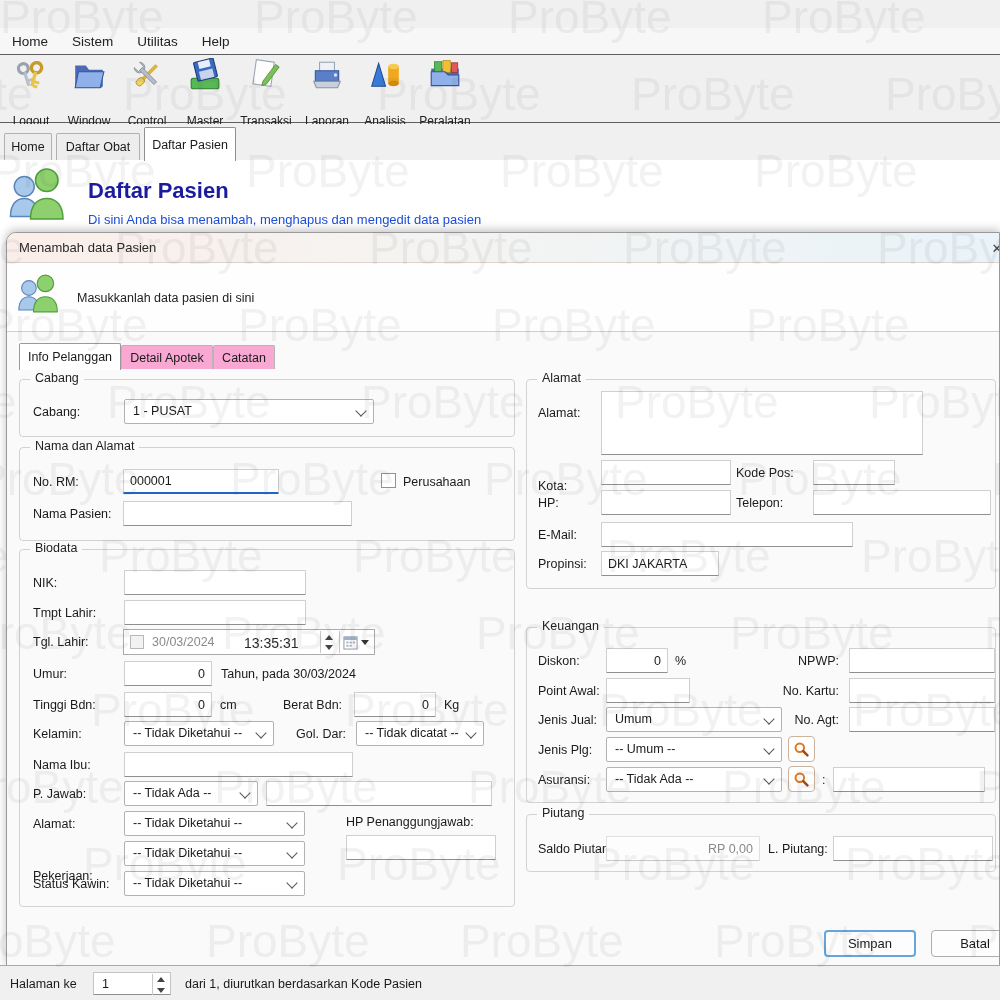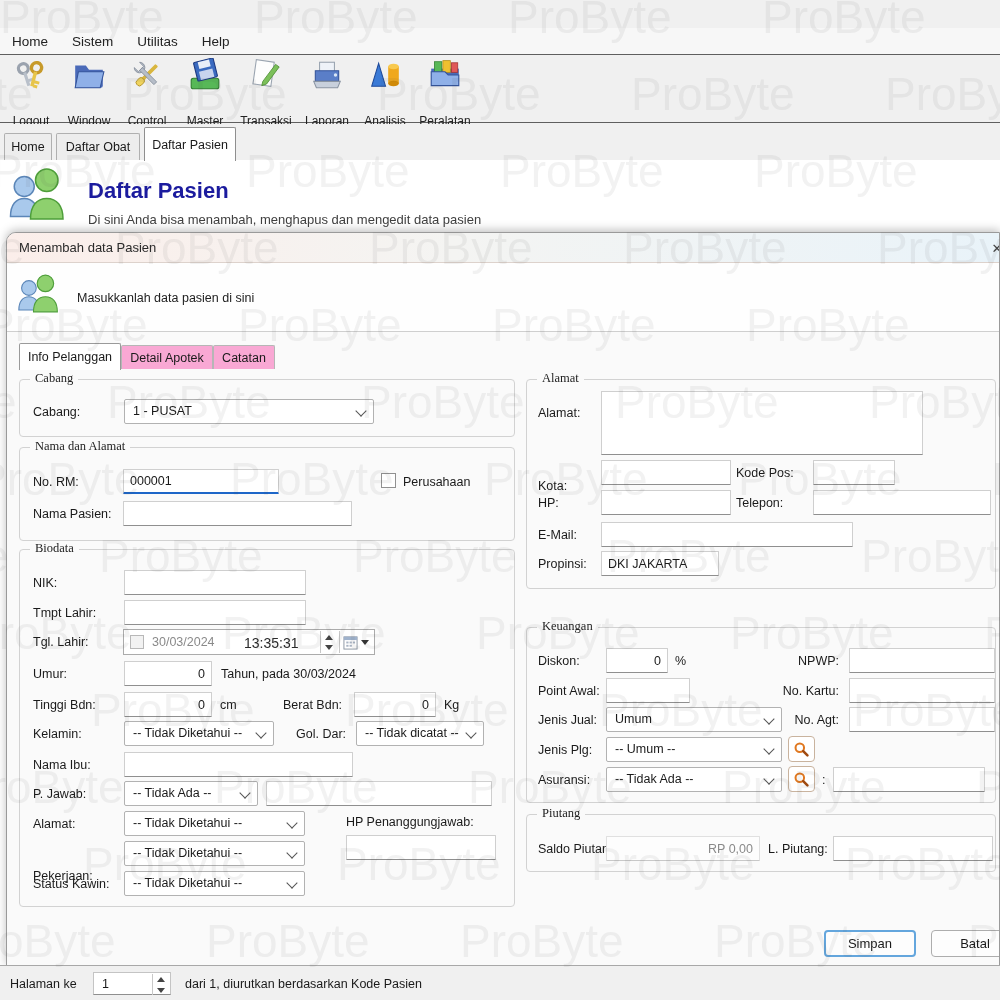--- a/index.html
+++ b/index.html
@@ -11,21 +11,21 @@
   .inp{position:absolute;height:25px;background:#fff;border:1px solid #cfcfcf;border-bottom-color:#8f8f8f;
     font-family:"Liberation Sans",sans-serif;font-size:12.5px;padding:0 6px;box-sizing:border-box;color:#1a1a1a;border-radius:1px;}
   .inp.num{text-align:right;}
   .inp.focus{border-bottom:2px solid #1d66c8;}
   .inp.ro{color:#8a8a8a;background:#fdfdfd;border-color:#e0e0e0;border-bottom-color:#c8c8c8;text-align:right;}
   .dd{position:absolute;height:25px;background:#fff;border:1px solid #b2b2b2;border-radius:2px;
     font-size:12.5px;box-sizing:border-box;padding:4px 22px 0 8px;white-space:nowrap;overflow:hidden;}
   .chev{position:absolute;right:8px;top:7px;width:7px;height:7px;border-right:1.6px solid #555;
     border-bottom:1.6px solid #555;transform:rotate(45deg);}
   .fs{position:absolute;border:1px solid #d2d2d2;border-radius:4px;box-sizing:border-box;}
-  .legend{position:absolute;top:-9px;left:10px;background:#fafafa;padding:0 5px;font-size:12.5px;color:#222;font-family:Liberation Serif, serif;}
+  .legend{position:absolute;top:-9px;left:10px;background:#fafafa;padding:0 5px;font-size:12.5px;color:#222;}
   .cb{position:absolute;width:15px;height:15px;background:#fff;border:1px solid #919191;box-sizing:border-box;}
   .btn{position:absolute;height:27px;background:#fdfdfd;border:1px solid #adadad;border-radius:4px;
     font-size:13px;display:flex;align-items:center;justify-content:center;box-sizing:border-box;cursor:default;}
   .btn.primary{border:2px solid #64a6dd;}
   
   .titlebar{position:absolute;left:0;top:0;width:1000px;height:28px;background:#f0f0f0;display:flex;align-items:center;}
   .titlebar .txt{font-size:13px;color:#3c3c3c;margin-left:8px;}
   .menubar{position:absolute;left:0;top:28px;width:1000px;height:26px;background:#f7f7f7;
     border-bottom:1px solid #5f5f5f;display:flex;align-items:center;}
   .menuitem{font-size:13.5px;color:#222;padding:0 12px;height:100%;display:flex;align-items:center;}
@@ -33,21 +33,21 @@
     border-bottom:1px solid #5f5f5f;display:flex;align-items:flex-start;padding-left:2px;box-sizing:border-box;}
   .tool{width:58px;height:64px;display:flex;flex-direction:column;align-items:center;justify-content:flex-start;padding-top:3px;}
   .tool svg{width:34px;height:34px;}
   .tool .tl{font-size:12px;color:#222;margin-top:18px;white-space:nowrap;}
   .tabstrip{position:absolute;left:0;top:124px;width:1000px;height:36px;background:#f0f0f0;border-bottom:1px solid #b8b8b8;}
   .mtab{position:absolute;box-sizing:border-box;font-size:12.5px;display:flex;align-items:center;justify-content:center;
     background:#ededed;border:1px solid #b0b0b0;border-bottom:none;top:133px;height:27px;border-radius:2px 2px 0 0;}
   .mtab.active{top:127px;height:34px;background:#fff;border-color:#8f8f8f;z-index:2;}
   .page{position:absolute;left:0;top:160px;width:1000px;height:805px;background:#fff;}
   .ptitle{position:absolute;left:88px;top:178px;font-size:22px;font-weight:bold;color:#1b1b9e;}
-  .psub{position:absolute;left:88px;top:212px;font-size:13px;color:#404040;}
+  .psub{position:absolute;left:88px;top:212px;font-size:13px;color:#1d4ed8;}
   
   .dialog{position:absolute;left:6px;top:232px;width:994px;height:734px;background:#fafafa;
     border:1px solid #9a9a9a;border-radius:10px 0 0 0;box-shadow:0 -2px 10px rgba(0,0,0,.25);overflow:hidden;box-sizing:border-box;z-index:10;}
   .dtitle{position:absolute;left:0;top:0;width:100%;height:30px;
     background:linear-gradient(90deg,#fbeeea,#f4f4f2 45%,#e9f3f9);border-bottom:1px solid #ddd2cc;
     display:flex;align-items:center;box-sizing:border-box;}
   .dtitle .txt{font-size:13px;color:#2a2a2a;margin-left:12px;}
   .dclose{position:absolute;right:-8px;top:5px;width:20px;height:20px;font-size:13px;color:#444;
     display:flex;align-items:center;justify-content:center;}
   .dintro{position:absolute;left:0;top:30px;width:100%;height:69px;background:#fefefe;border-bottom:1px solid #cfcfcf;box-sizing:border-box;}

